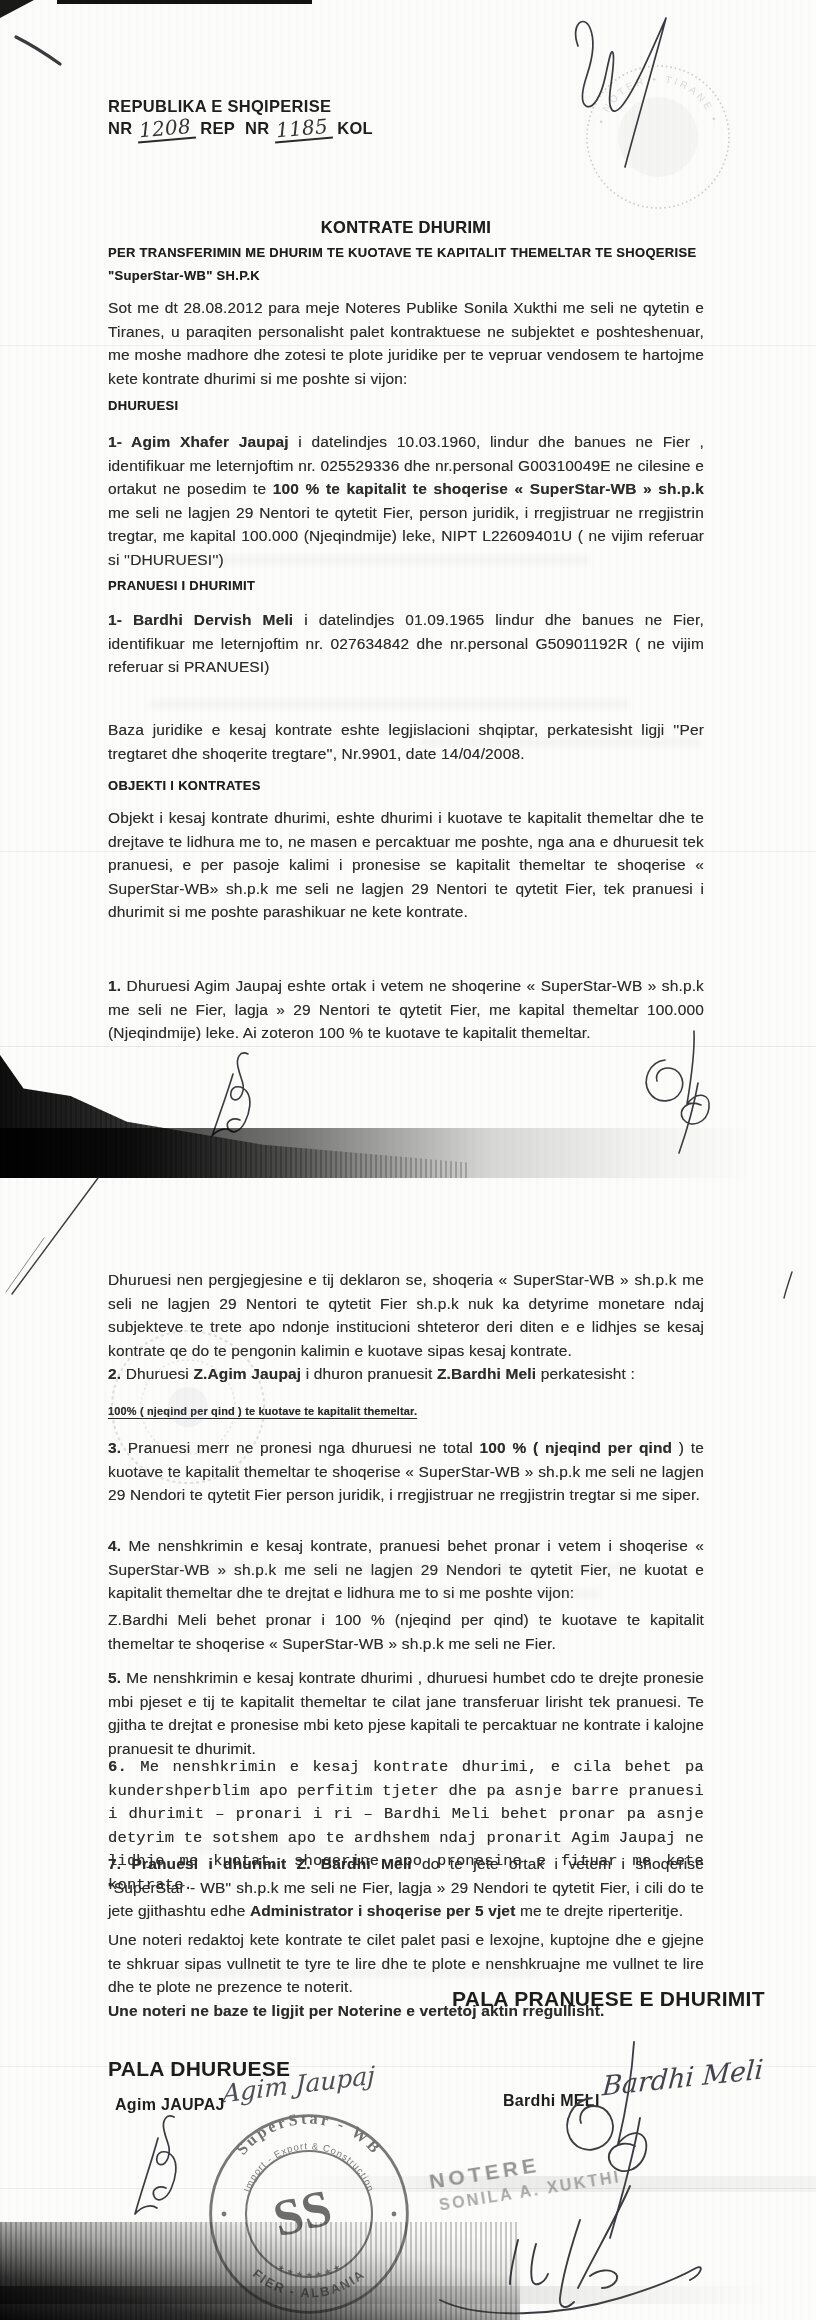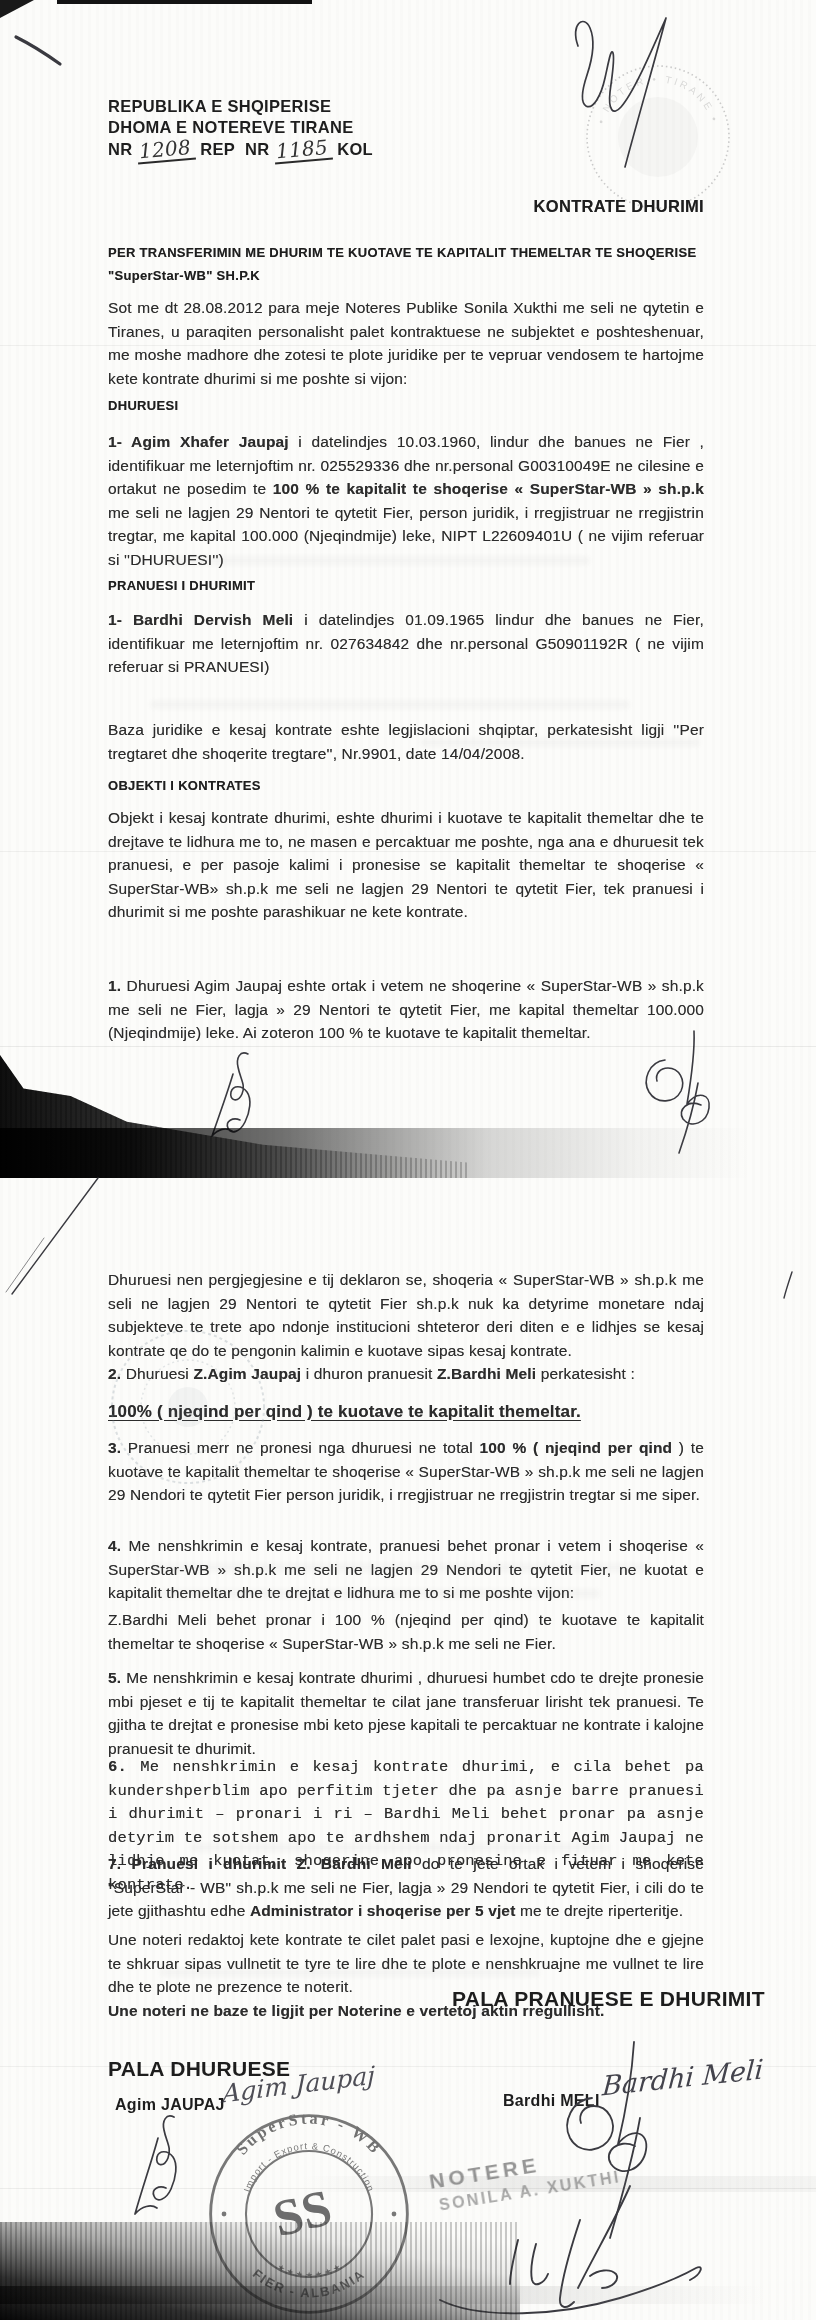--- a/index.html
+++ b/index.html
@@ -4,21 +4,21 @@
 <style>
   html,body{margin:0;padding:0;background:#e8e8e8;}
   .page{position:relative;width:816px;height:2320px;margin:0 auto;overflow:hidden;
         background:#fcfcfa;
         background-image:repeating-linear-gradient(90deg,rgba(0,0,0,.012) 0 3px,transparent 3px 8px);
         font-family:"Liberation Sans",sans-serif;color:#2c2c2c;}
   .para{position:absolute;left:108px;width:596px;font-size:15.5px;line-height:23.5px;
         text-align:justify;letter-spacing:.15px;text-shadow:0 0 .4px rgba(45,45,45,.5);}
   .head{position:absolute;left:108px;width:596px;font-weight:700;font-size:13px;
         letter-spacing:.3px;color:#1e1e1e;text-shadow:0 0 .4px rgba(30,30,30,.5);}
-  .center{text-align:right;}
+  .center{text-align:center;margin-top:21px;}
   .b{font-weight:700;}
   .u{text-decoration:underline;text-underline-offset:3px;}
   .hdr-line{font-weight:700;font-size:16.5px;line-height:21px;letter-spacing:.3px;color:#1e1e1e;}
   .hand-num{display:inline-block;font-family:"DejaVu Serif",serif;font-style:italic;font-weight:400;
         font-size:20px;transform:rotate(-5deg) translateY(1px);border-bottom:2px solid #2a2a2a;
         padding:0 4px 0 2px;min-width:44px;color:#333;}
   .hand-script{position:absolute;font-family:"DejaVu Serif",serif;font-style:italic;color:#30303a;
         white-space:nowrap;}
   .sig-svg{position:absolute;}
   .sig-svg path{fill:none;stroke:#3a3a40;stroke-linecap:round;stroke-linejoin:round;}
@@ -36,21 +36,20 @@
 <div class="page">
 
   <div class="artifact" style="left:57px;top:0;width:255px;height:4px;background:#131313;"></div>
   <div class="artifact" style="left:0;top:0;width:0;height:0;border-top:18px solid #191919;border-right:34px solid transparent;"></div>
   <svg class="sig-svg" style="left:10px;top:30px;" width="60" height="44" viewBox="0 0 60 44">
     <path d="M6,7 C18,13 36,24 50,34" stroke-width="3.2"></path>
   </svg>
 
   <div class="artifact" style="left:108px;top:96px;width:420px;">
     <div class="hdr-line">REPUBLIKA E SHQIPERISE</div>
-    <div class="hdr-line">DHOMA E NOTEREVE TIRANE</div>
     <div class="hdr-line">
       <span>NR</span>
       <span class="hand-num">1208</span>
       <span>REP</span>&nbsp;
       <span>NR</span>
       <span class="hand-num">1185</span>
       <span>KOL</span>
     </div>
   </div>
 
@@ -101,21 +100,21 @@
   <svg class="sig-svg" style="left:0;top:1176px;" width="120" height="125" viewBox="0 0 120 125">
     <path d="M98,2 L12,118" stroke-width="1.4" stroke="#5a5a5a"></path>
     <path d="M44,62 L6,116" stroke-width="1" stroke="#8a8a8a" opacity=".6"></path>
   </svg>
   <svg class="sig-svg" style="left:780px;top:1270px;" width="16" height="30" viewBox="0 0 16 30">
     <path d="M12,2 C9,11 6,20 4,28" stroke-width="1.4"></path>
   </svg>
 
   <div class="para" style="top:1268px;"><span>Dhuruesi nen pergjegjesine e tij deklaron se, shoqeria « SuperStar-WB » sh.p.k me seli ne  lagjen   29 Nentori te qytetit Fier sh.p.k nuk ka detyrime monetare ndaj subjekteve te trete apo ndonje institucioni shteteror deri diten e e lidhjes se kesaj kontrate qe do te pengonin kalimin e kuotave sipas kesaj kontrate.</span></div>
   <div class="para" style="top:1362px;"><span class="b">2. </span><span> Dhuruesi </span><span class="b">Z.Agim Jaupaj</span><span> i dhuron pranuesit </span><span class="b">Z.Bardhi Meli</span><span> perkatesisht :</span></div>
-  <div class="para" style="top:1400px;text-align:left;font-size:17px;"><span class="b u"> 100% ( njeqind per qind ) te kuotave te kapitalit themeltar.</span></div>
+  <div class="para" style="top:1400px;text-align:left;font-size:11px;"><span class="b u"> 100% ( njeqind per qind ) te kuotave te kapitalit themeltar.</span></div>
   <div class="para" style="top:1436px;"><span class="b">3. </span><span> Pranuesi merr ne pronesi nga dhuruesi ne total </span><span class="b">100 % ( njeqind per qind</span><span> ) te kuotave te kapitalit themeltar te shoqerise « SuperStar-WB » sh.p.k me seli ne lagjen 29 Nendori te qytetit Fier  person juridik, i  rregjistruar ne rregjistrin tregtar si me siper.</span></div>
   <div class="para" style="top:1534px;"><span class="b">4. </span><span>Me nenshkrimin e kesaj kontrate, pranuesi behet pronar i vetem i shoqerise « SuperStar-WB » sh.p.k me seli ne lagjen 29 Nendori te qytetit Fier, ne kuotat e kapitalit themeltar dhe te drejtat e lidhura me to si me poshte vijon:</span></div>
   <div class="para" style="top:1608px;"><span>Z.Bardhi Meli behet   pronar i 100 % (njeqind per qind) te kuotave te kapitalit themeltar te shoqerise  « SuperStar-WB » sh.p.k me seli ne Fier.</span></div>
   <div class="para" style="top:1666px;"><span class="b">5. </span><span>Me nenshkrimin e kesaj kontrate dhurimi , dhuruesi humbet cdo te drejte pronesie mbi pjeset e tij te kapitalit themeltar te cilat jane transferuar lirisht tek pranuesi. Te gjitha te drejtat e pronesise mbi keto pjese kapitali te percaktuar ne kontrate i kalojne pranuesit te dhurimit.</span></div>
   <div class="para" style="top:1756px;font-family:Liberation Mono, monospace;"><span class="b">6. </span><span>Me nenshkrimin e kesaj kontrate dhurimi, e cila behet pa kundershperblim apo perfitim tjeter dhe pa asnje barre pranuesi i dhurimit – pronari i ri – Bardhi Meli behet pronar pa asnje detyrim te sotshem apo te ardhshem ndaj pronarit Agim Jaupaj ne lidhje me kuotat, shoqerine apo pronesine e fituar me kete kontrate.</span></div>
   <div class="para" style="top:1852px;"><span class="b">7. Pranuesi i dhurimit Z. Bardhi Meli</span><span> do te jete ortak i vetem i  shoqerise "SuperStar - WB" sh.p.k me  seli ne Fier, lagja » 29 Nendori te qytetit Fier, i cili do te jete gjithashtu edhe  </span><span class="b">Administrator  i shoqerise per 5 vjet</span><span> me te drejte riperteritje.</span></div>
   <div class="para" style="top:1928px;"><span>Une noteri redaktoj kete kontrate te cilet palet pasi e lexojne, kuptojne dhe e gjejne te shkruar sipas vullnetit te tyre te lire dhe te plote e nenshkruajne me vullnet te lire dhe te plote ne prezence te noterit.</span></div>
   <div class="para" style="top:1999px;font-weight:bold;"><span>Une noteri ne baze te ligjit per Noterine e vertetoj aktin rregullisht.</span></div>
 
   <svg class="artifact" style="left:100px;top:1322px;" width="175" height="175" viewBox="0 0 175 175">

